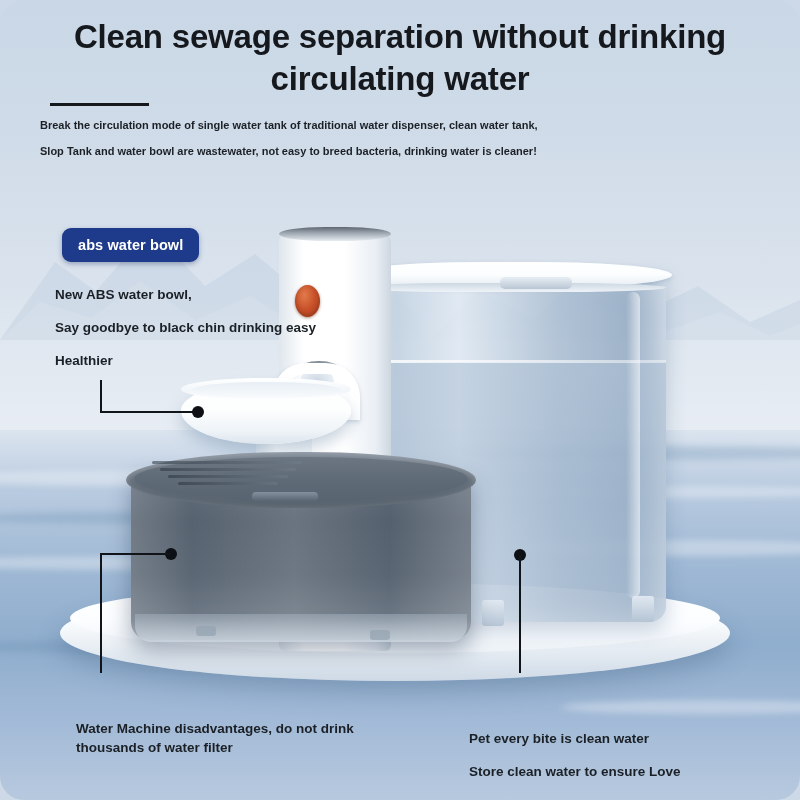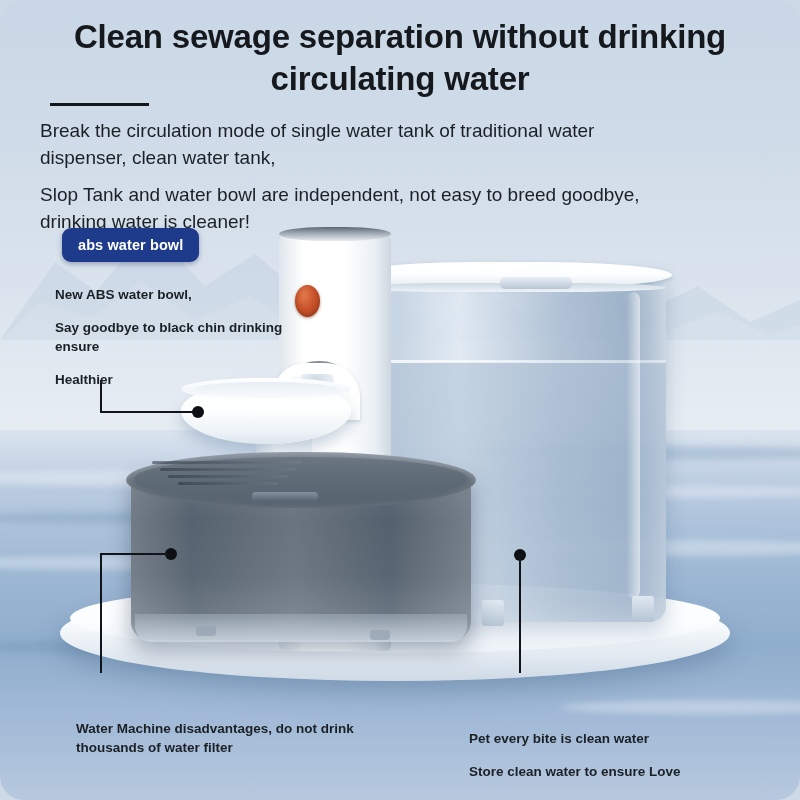--- a/index.html
+++ b/index.html
@@ -115,21 +115,21 @@
 
   
   .lead{position:absolute;background:#111418;}
   .dot{position:absolute;width:12px;height:12px;border-radius:50%;background:#0d1014;}
 
   
   .title{position:absolute;left:40px;top:16px;width:720px;text-align:center;
     font-size:33px;line-height:1.26;font-weight:bold;color:#15181c;letter-spacing:-.2px;}
   .rule{position:absolute;left:50px;top:103px;width:99px;height:3px;background:#14171b;}
   .lede{position:absolute;left:40px;top:118px;width:600px;
-    font-size:19px;line-height:1.42;font-weight:normal;color:#1b2026;}
+    font-size:11px;line-height:1.42;font-weight:bold;color:#1b2026;}
   .lede p{margin:0 0 10px 0;}
 
   .badge{position:absolute;display:inline-block;
     background:#1e3a8a;color:#ffffff;border-radius:9px;
     font-size:14.5px;font-weight:bold;letter-spacing:.1px;
     padding:9px 16px;box-shadow:0 2px 5px rgba(20,40,90,.35);}
 
   .blk{position:absolute;font-size:13.5px;line-height:1.42;font-weight:bold;color:#1b2026;}
   .blk p{margin:0 0 14px 0;}
   .blk p:last-child{margin-bottom:0;}
@@ -218,27 +218,27 @@
 
     <div class="dot" style="left:514px;top:549px;"></div>
     <div class="lead" style="left:519px;top:555px;width:2px;height:118px;"></div>
   </div>
 
   <div class="title">Clean sewage separation without drinking circulating water</div>
   <div class="rule"></div>
 
   <div class="lede">
     <p>Break the circulation mode of single water tank of traditional water dispenser, clean water tank,</p>
-    <p>Slop Tank and water bowl are independent, not easy to breed goodbye, drinking water is cleaner!</p>
+    <p>Slop Tank and water bowl are wastewater, not easy to breed bacteria, drinking water is cleaner!</p>
   </div>
 
   <div class="badge" style="left:62px;top:228px;">abs water bowl</div>
   <div class="blk" style="left:55px;top:285px;width:265px;">
     <p>New ABS water bowl,</p>
-    <p>Say goodbye to black chin drinking ensure</p>
+    <p>Say goodbye to black chin drinking easy</p>
     <p>Healthier</p>
   </div>
 
   <div class="blk" style="left:76px;top:719px;width:290px;">
     <p>Water Machine disadvantages, do not drink thousands of water filter</p>
   </div>
 
   <div class="blk" style="left:469px;top:729px;width:300px;">
     <p>Pet every bite is clean water</p>
     <p>Store clean water to ensure Love</p>

